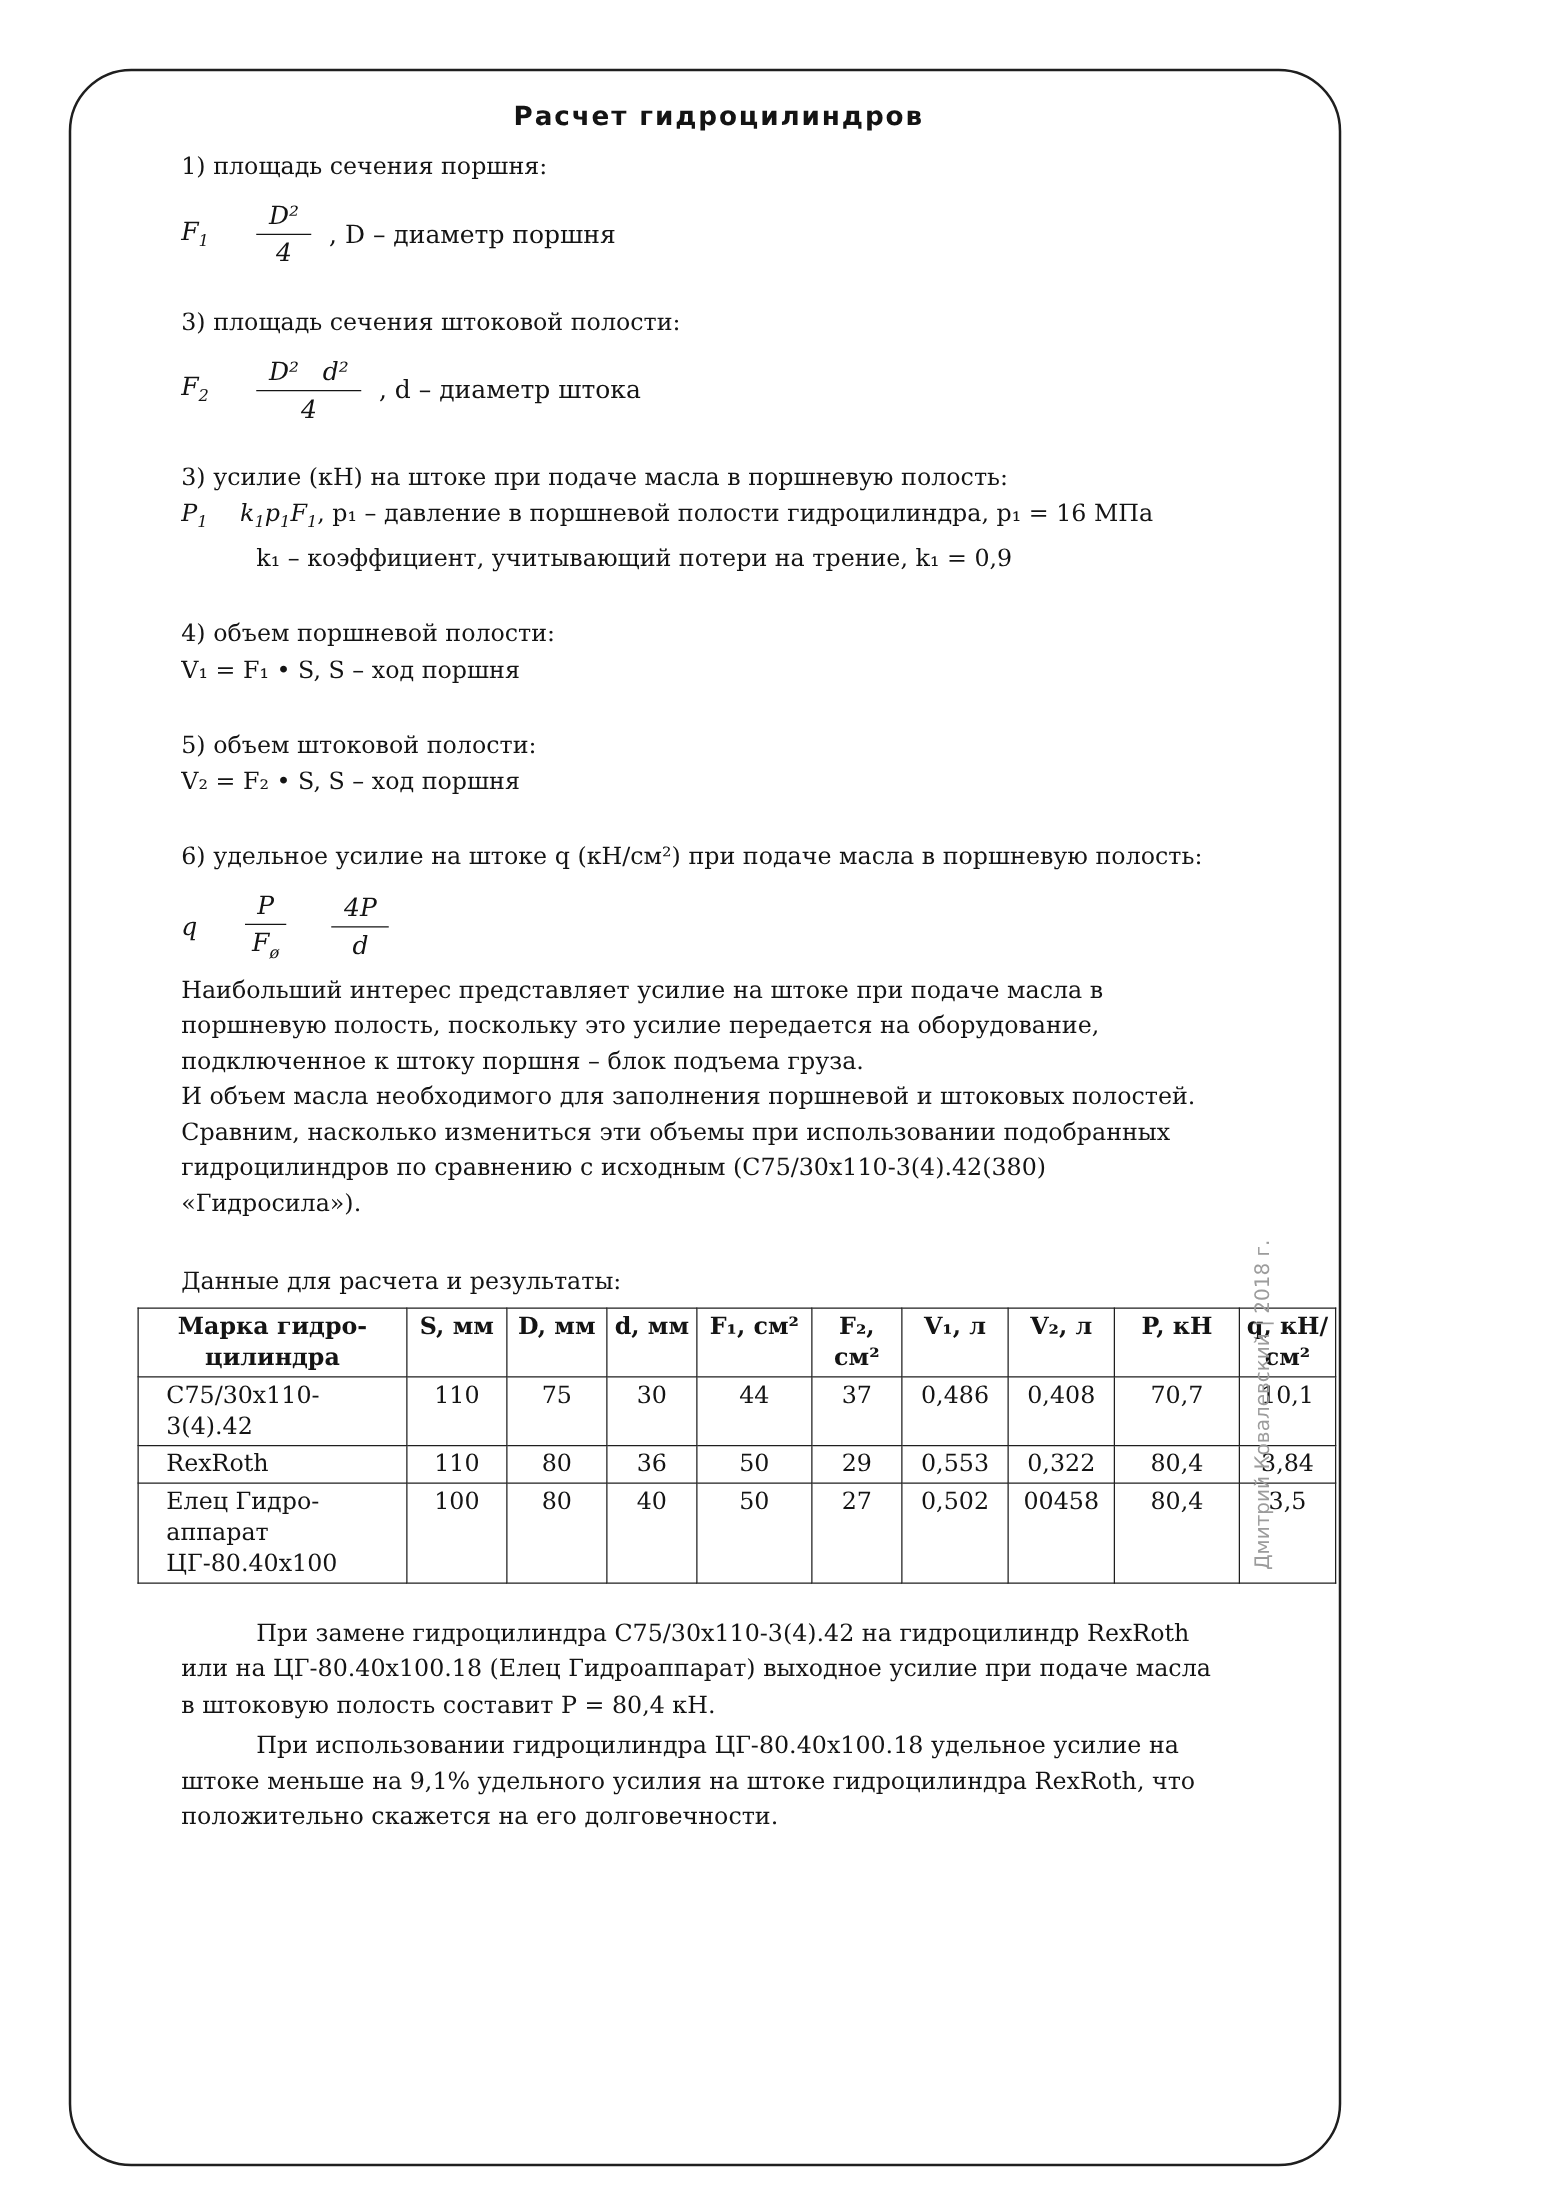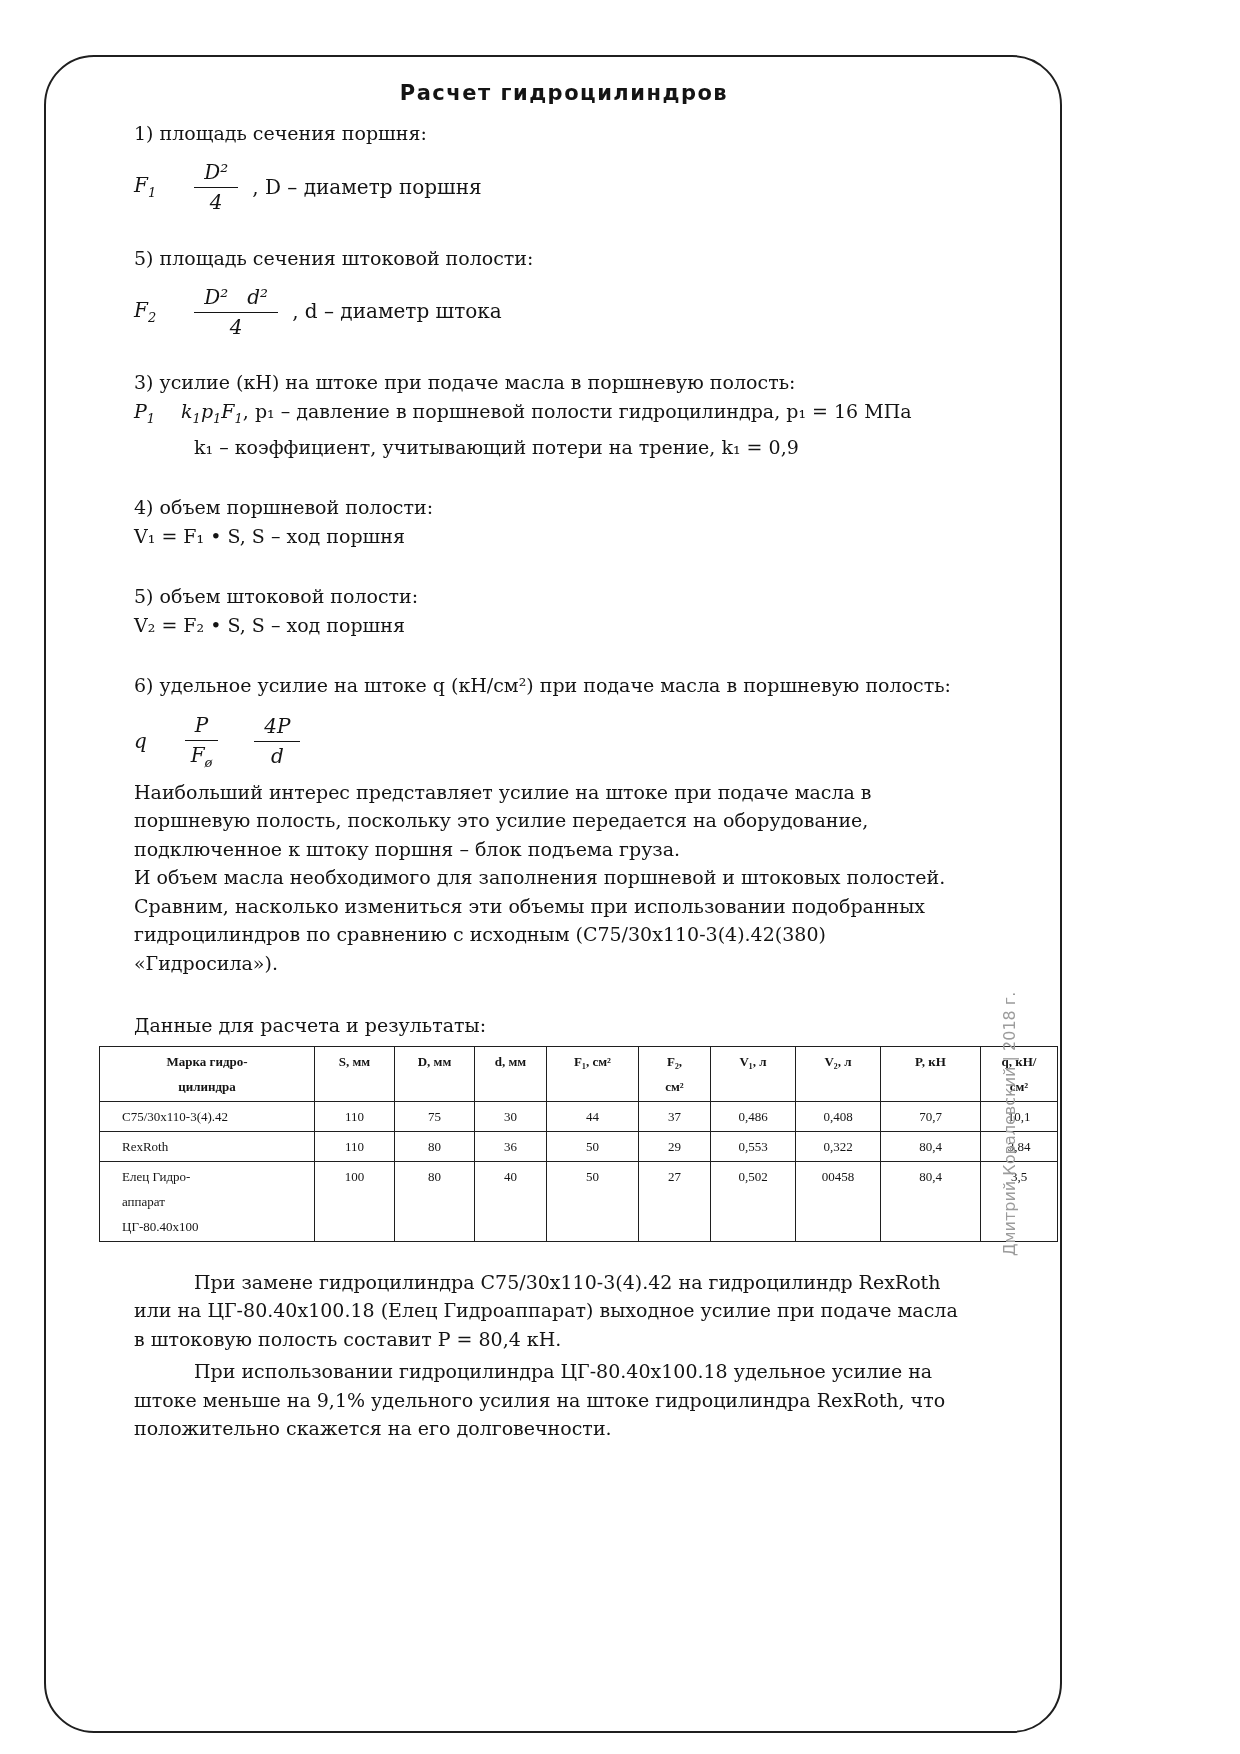--- a/index.html
+++ b/index.html
@@ -3,21 +3,21 @@
 <meta charset="utf-8">
 <style>
   * { margin:0; padding:0; box-sizing:border-box; }
   html,body { background:#ffffff; }
   body {
     width:1240px; height:1754px; position:relative;
     font-family:"DejaVu Serif","Liberation Serif",serif;
     color:#141414; overflow:hidden;
   }
   .frame {
-    position:absolute; left:44px; top:55px; width:1018px; height:1678px;
+    position:absolute; left:55px; top:55px; width:1018px; height:1678px;
     border:2px solid #1f1f1f; border-radius:50px; background:#fff;
   }
   .content { padding:24px 40px 0 88px; }
   .title {
     font-family:"DejaVu Sans","Liberation Sans",sans-serif;
     font-size:21px; font-weight:bold; letter-spacing:1.5px;
     text-align:center; width:860px;
   }
   .para, .label, .line, .caption {
     font-size:19px; line-height:28.5px; width:840px;
@@ -38,21 +38,21 @@
           font-style:italic; margin:0 10px 0 38px; text-align:center; }
   .frac.second { margin-left:26px; }
   .frac .num { border-bottom:1.6px solid #141414; padding:1px 10px 3px; }
   .frac .den { padding-top:2px; }
   .frac .den sub { font-size:13px; }
   .ftail { font-style:normal; margin-left:4px; }
   .exprgap { display:inline-block; width:26px; }
   .caption { margin-top:34px; }
   table.data {
     border-collapse:collapse; margin:6px 0 0 -35px; width:958px;
-    font-size:13px; table-layout:fixed;font-family:Liberation Serif, serif;
+    font-size:19px; table-layout:fixed;
   }
   table.data th, table.data td {
     border:1.5px solid #1f1f1f; padding:2px 5px; vertical-align:top;
     text-align:center; line-height:25px; white-space:pre-line;
   }
   table.data td.name { text-align:left; padding-left:22px; }
   .conclusions { margin-top:26px; }
   .conclusions .para { text-indent:60px; margin-bottom:4px; }
   .watermark {
     position:absolute; left:1000px; top:980px; height:276px;
@@ -73,21 +73,21 @@
     <p class="label">1) площадь сечения поршня:</p>
     <div class="formula">
       <span class="fvar"><span>F</span><sub>1</sub></span>
       <span class="frac">
         <span class="num">D²</span>
         <span class="den">4</span>
       </span>
       <span class="ftail">, D – диаметр поршня</span>
     </div>
 
-    <p class="label mt-lg">5) площадь сечения штоковой полости:</p>
+    <p class="label mt-lg">3) площадь сечения штоковой полости:</p>
     <div class="formula">
       <span class="fvar"><span>F</span><sub>2</sub></span>
       <span class="frac">
         <span class="num">D²&nbsp;&nbsp;&nbsp;d²</span>
         <span class="den">4</span>
       </span>
       <span class="ftail">, d – диаметр штока</span>
     </div>
 
     <p class="label mt-lg">3) усилие (кН) на штоке при подаче масла в поршневую полость:</p>

